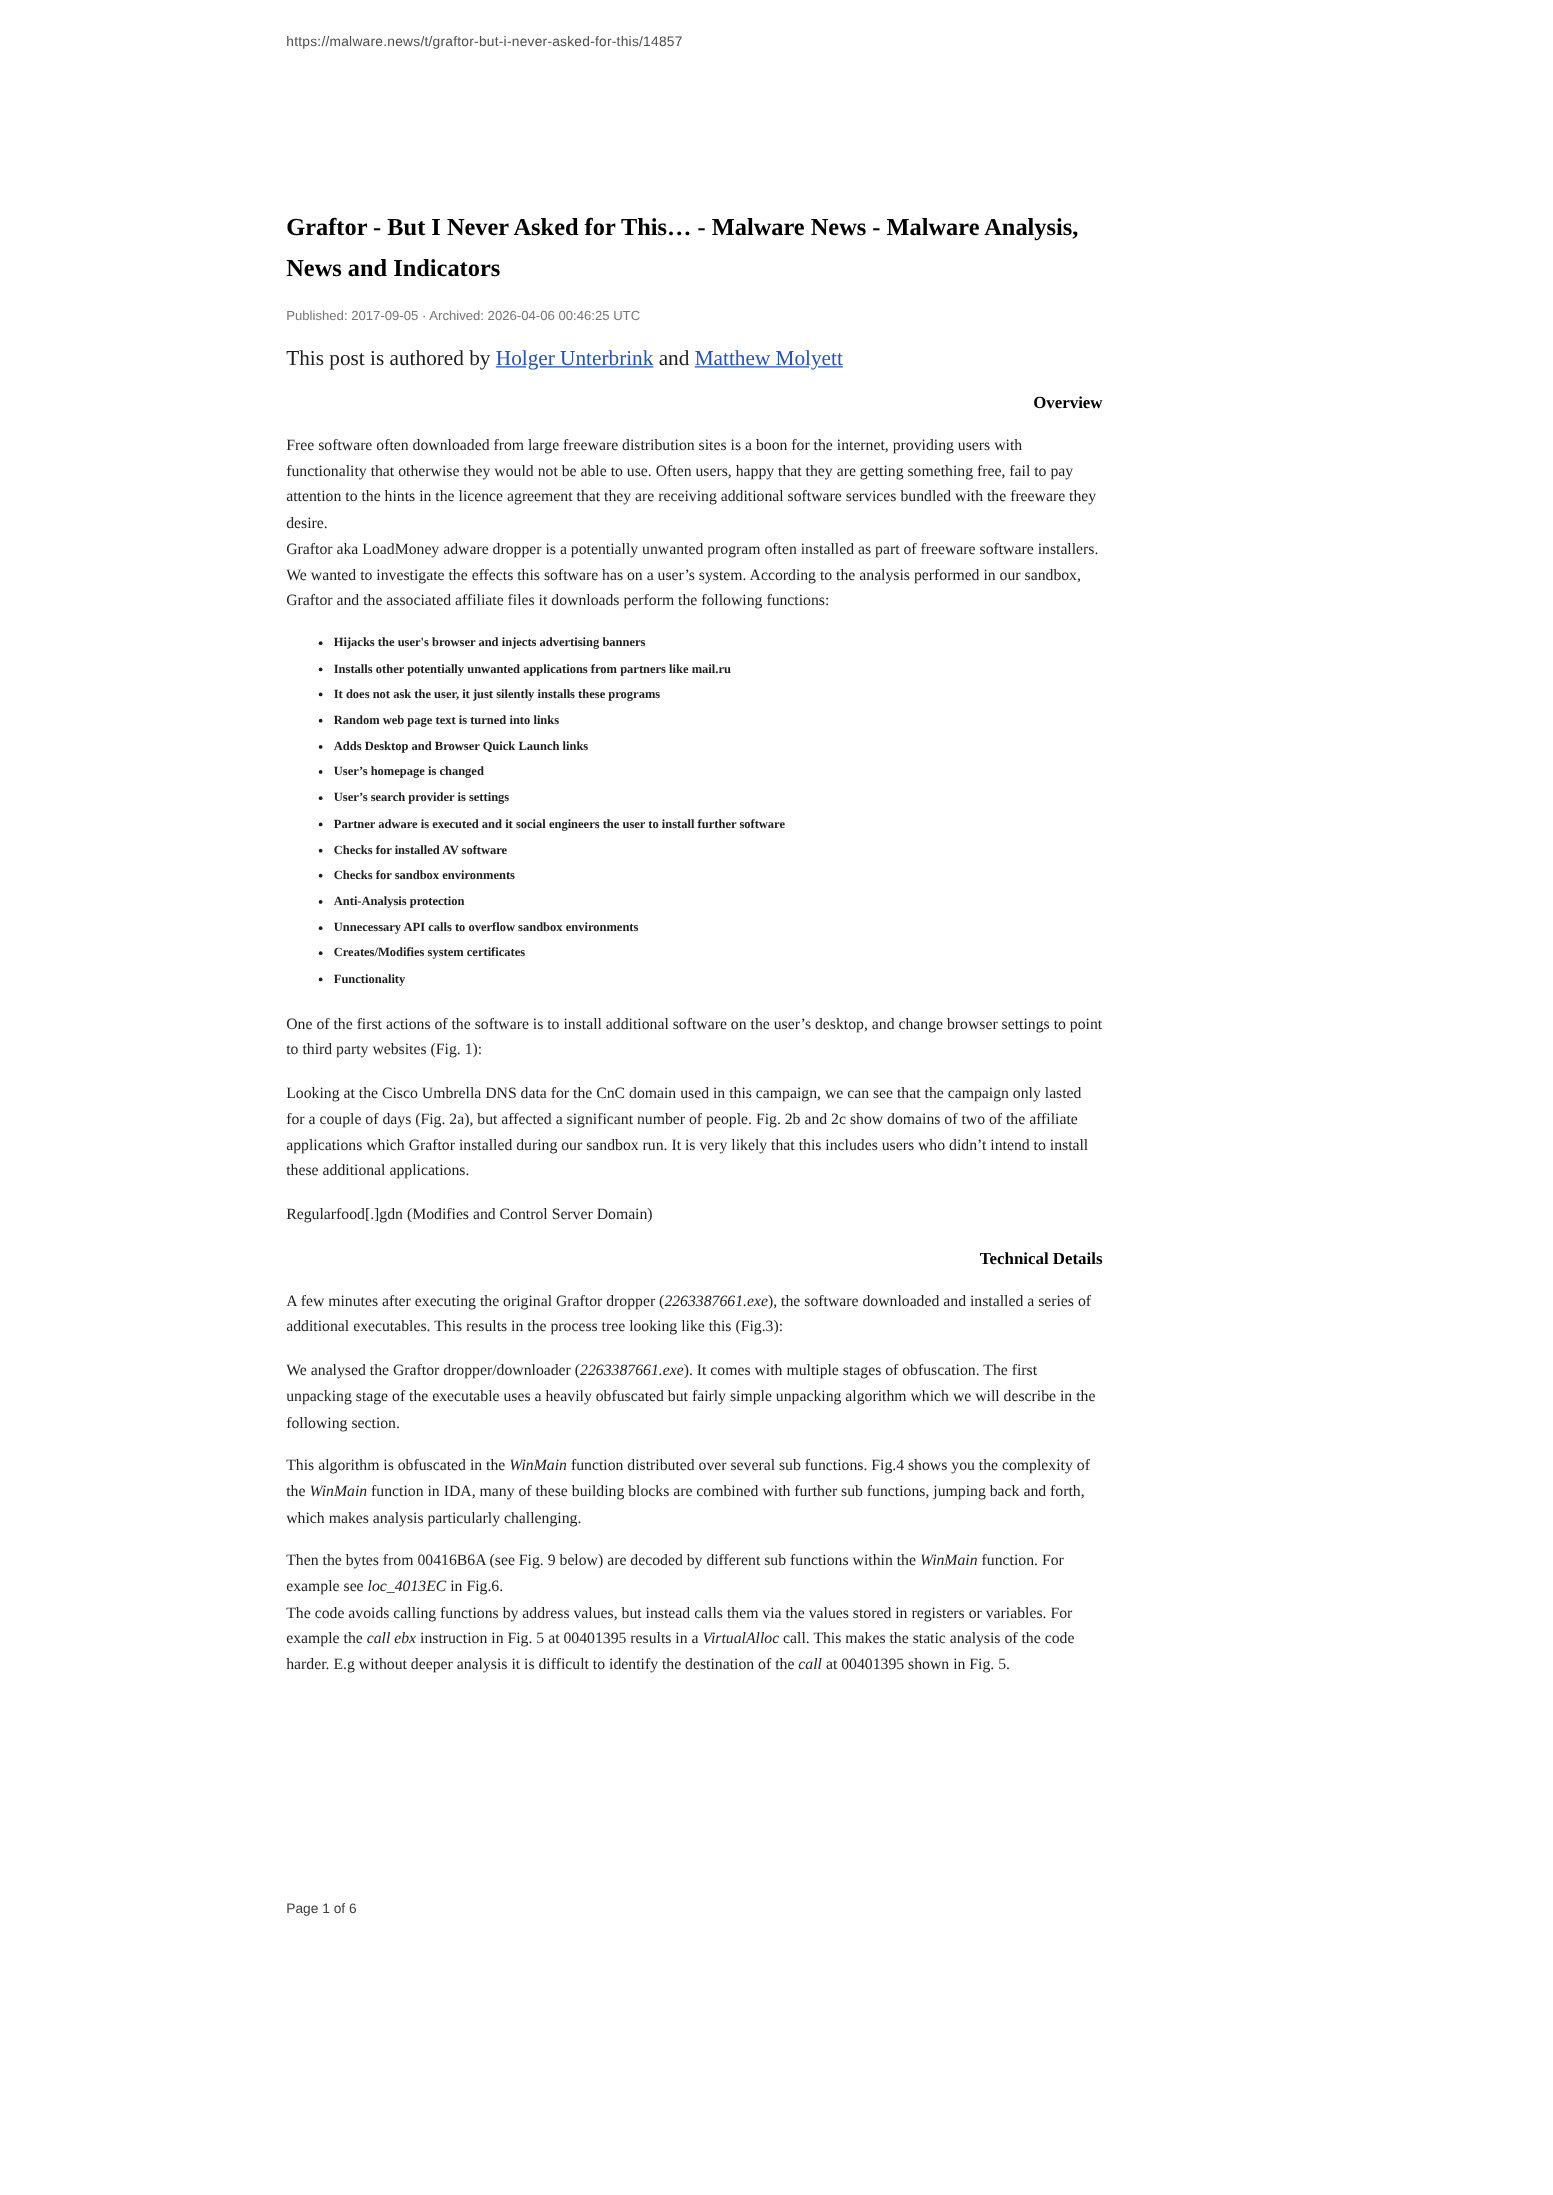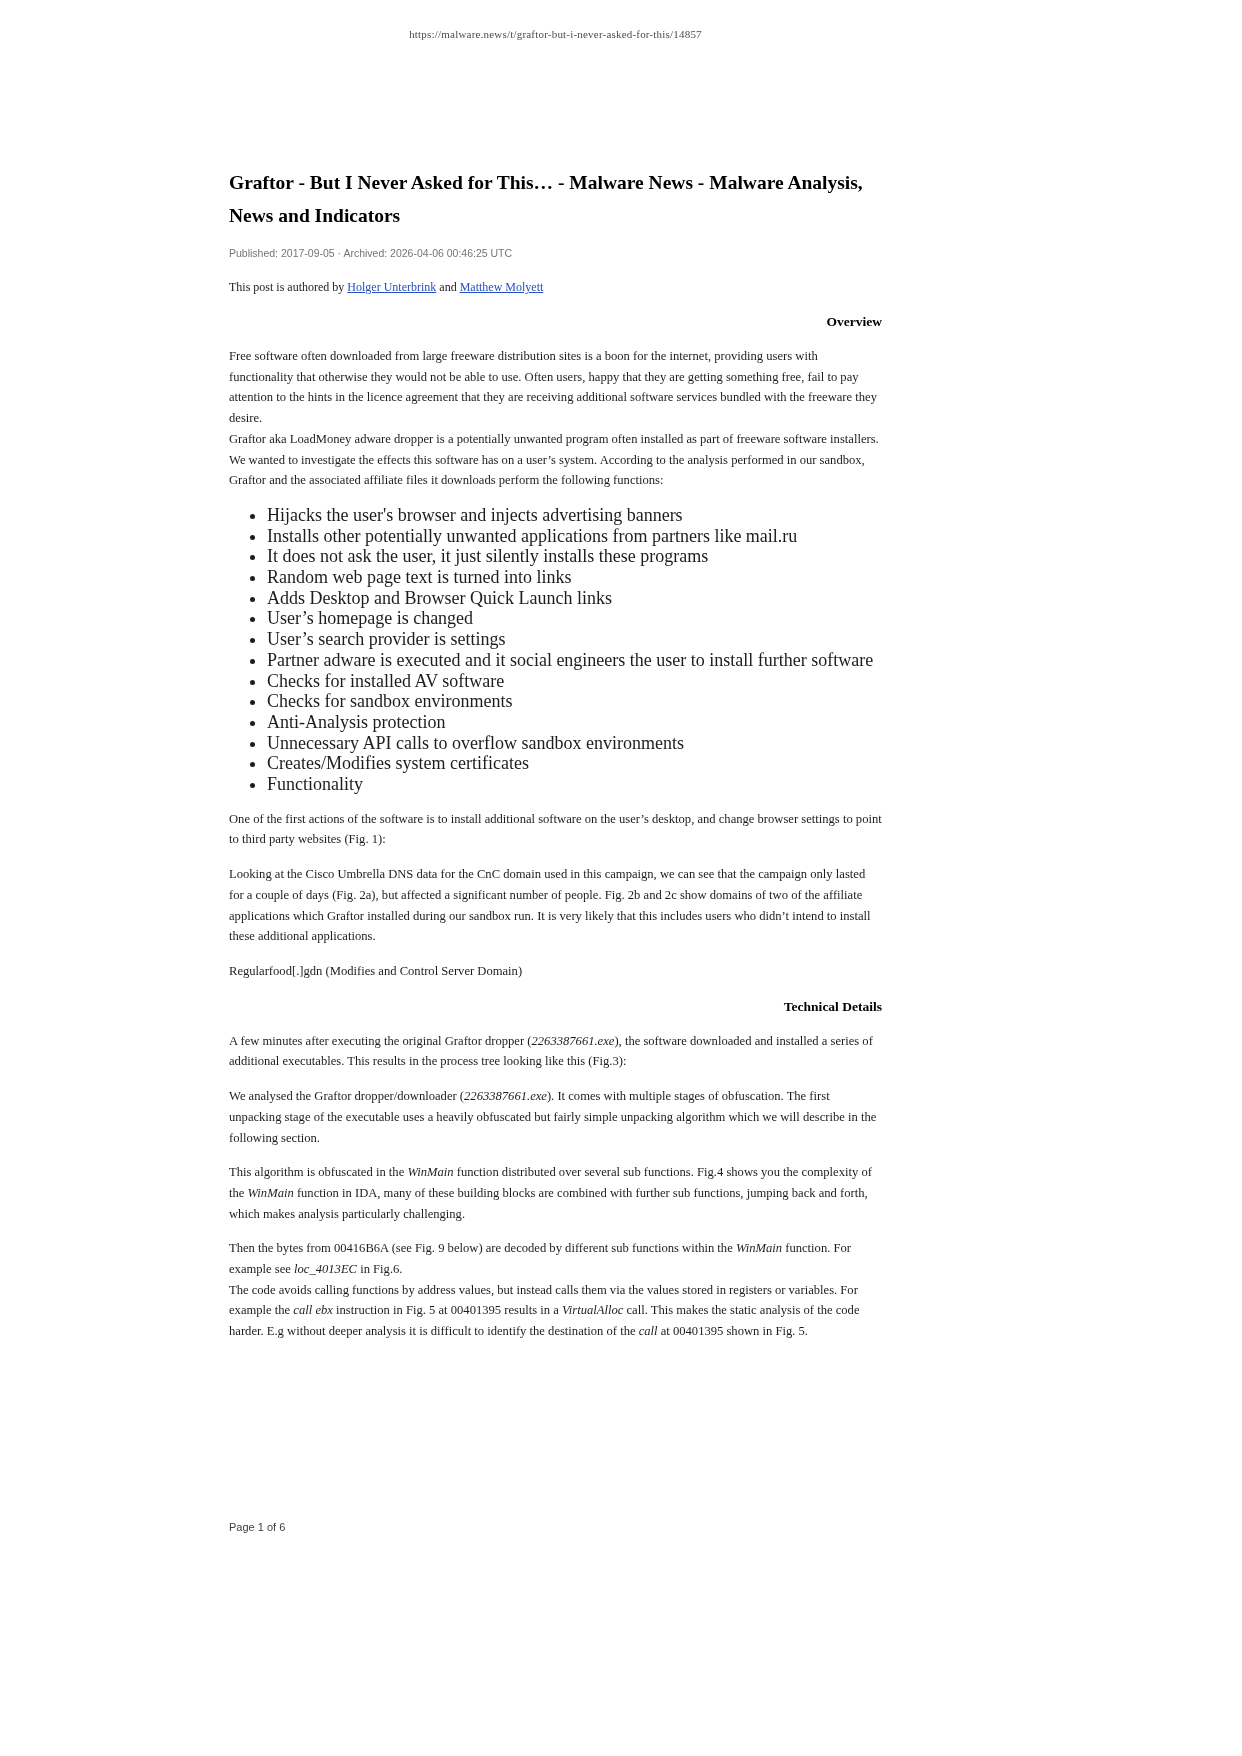--- a/index.html
+++ b/index.html
@@ -7,38 +7,37 @@
   body {
     width: 1242px; height: 1756px;
     background: #ffffff;
     position: relative;
     font-family: "Liberation Serif", serif;
     color: #1d1d1d;
     overflow: hidden;
   }
   .page-url {
     position: absolute; top: 28px; left: 229px; width: 653px;
-    text-align: center;
-    font-family: Liberation Serif, serif;
+    font-family: Liberation Sans, sans-serif;
     font-size: 11px; color: #4d4d4d; letter-spacing: 0.2px;
   }
   .content { position: absolute; left: 229px; top: 166px; width: 653px; }
   h1 { font-size: 19.5px; font-weight: bold; line-height: 33px; margin: 0; color: #000000; }
   .meta {
     font-family: "Liberation Sans", sans-serif;
     font-size: 10.5px; color: #757575; line-height: 13px;
     margin: 15px 0 0 0;
   }
-  .byline { font-size: 12px; line-height: 20px; margin: 17px 0 0 0; }
+  .byline { font-size: 17px; line-height: 20px; margin: 17px 0 0 0; }
   a.author-link { color: #2450c0; text-decoration: underline; cursor: pointer; }
   h2 { font-size: 13.5px; font-weight: bold; line-height: 20px; margin: 15px 0 14px 0; color: #000000; text-align: right; }
   p { font-size: 12.6px; line-height: 20.7px; margin: 0 0 14px 0; }
   p.tight { margin-bottom: 0; }
   ul.bullets { margin: 14px 0; padding: 0 0 0 38px; }
-  ul.bullets li { font-size: 18px; line-height: 20.7px; }
+  ul.bullets li { font-size: 10px; line-height: 20.7px; font-weight: bold; }
   em.it { font-style: italic; }
   .footer {
     position: absolute; top: 1521px; left: 229px; width: 653px;
     font-family: "Liberation Sans", sans-serif;
     font-size: 11px; color: #3d3d3d;
   }
 </style>
 </head>
 <body>
 

